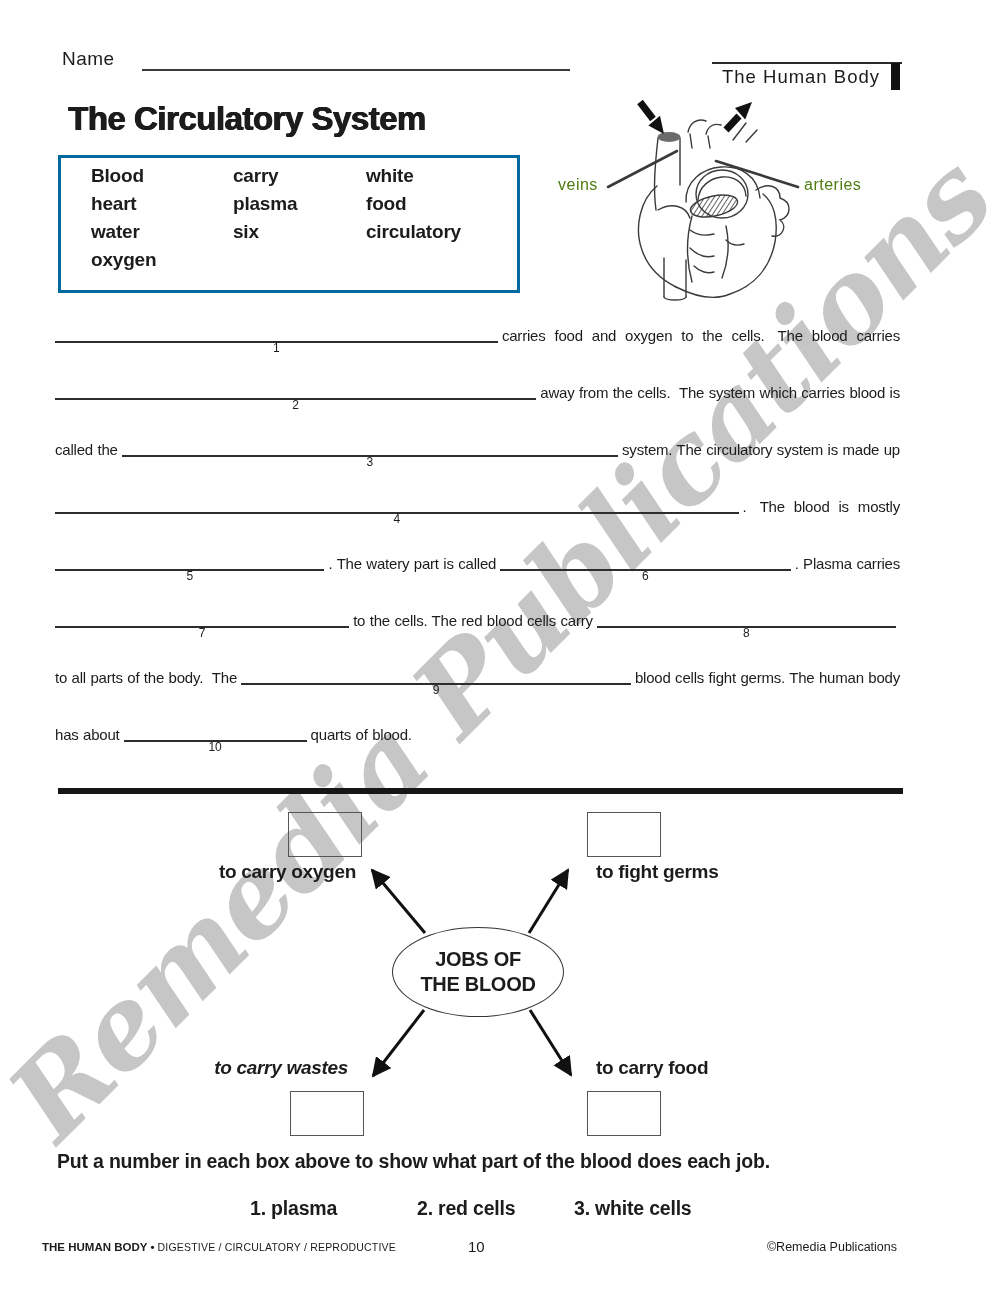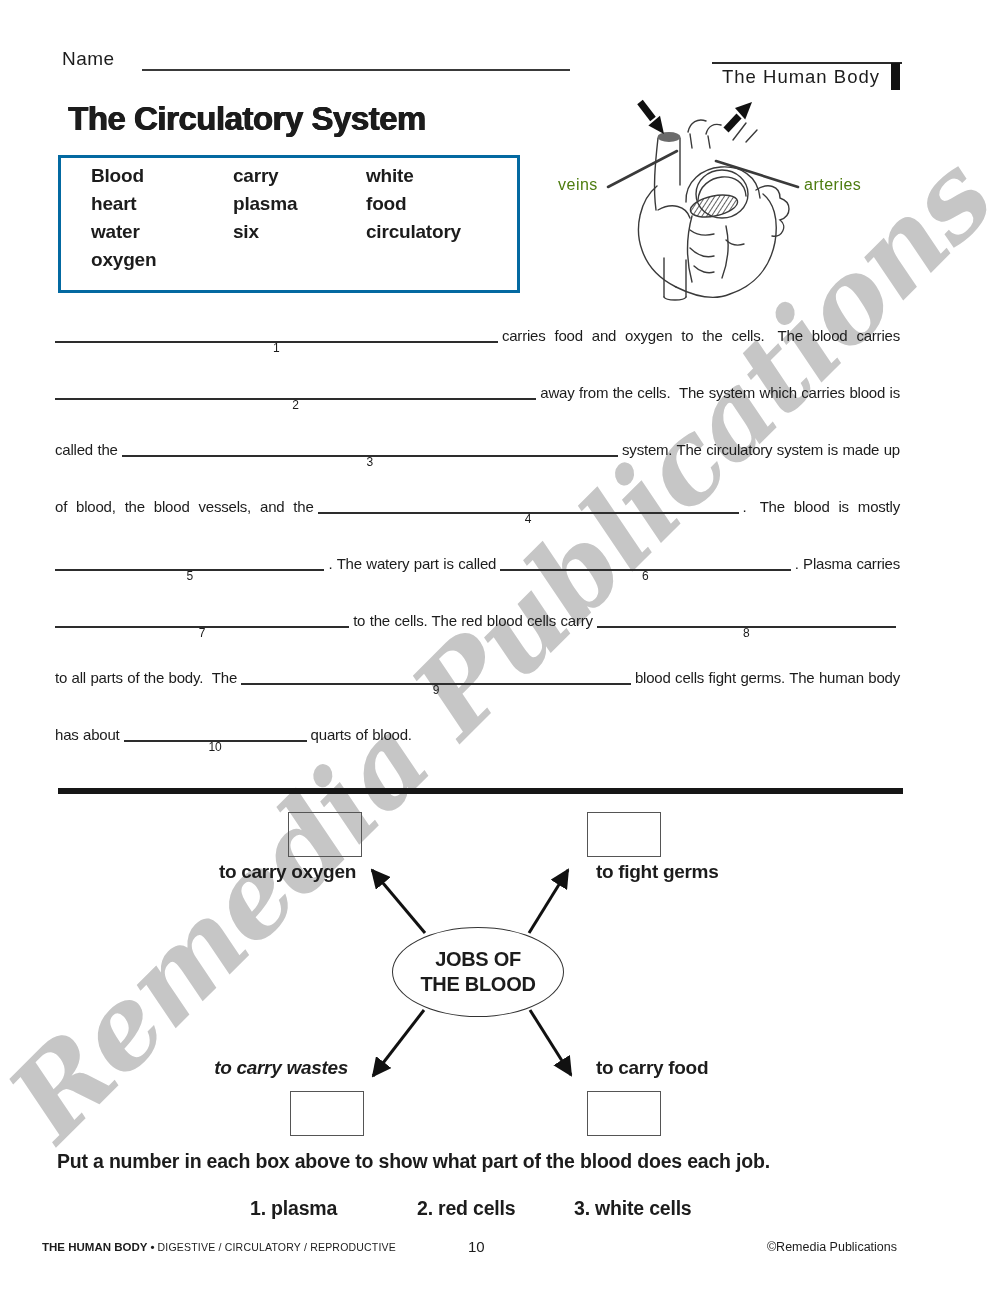--- a/index.html
+++ b/index.html
@@ -184,21 +184,20 @@
         <span class="seg-text">away from the cells.  The system which carries blood is</span>
       </div>
       <div class="fill-line">
         <span class="seg-text">called the</span>
         <span class="seg-blank" style="flex: 1 1 355px;">
           <span class="num">3</span>
         </span>
         <span class="seg-text">system. The circulatory system is made up</span>
       </div>
       <div class="fill-line">
-        <span class="seg-text">of  blood,  the  blood  vessels,  and  the</span>
         <span class="seg-blank" style="flex: 1 1 198px;">
           <span class="num">4</span>
         </span>
         <span class="seg-text">.   The  blood  is  mostly</span>
       </div>
       <div class="fill-line">
         <span class="seg-blank" style="flex: 1 1 222px;">
           <span class="num">5</span>
         </span>
         <span class="seg-text">. The watery part is called</span>

